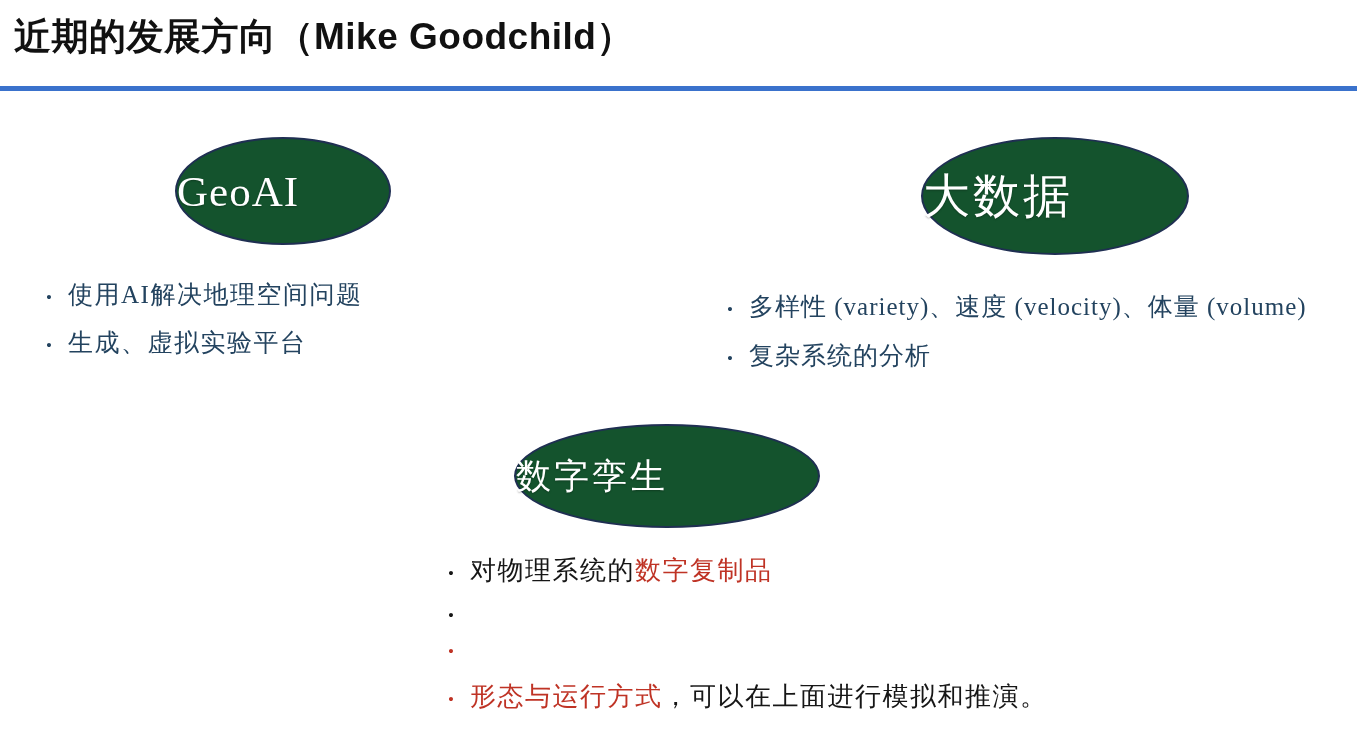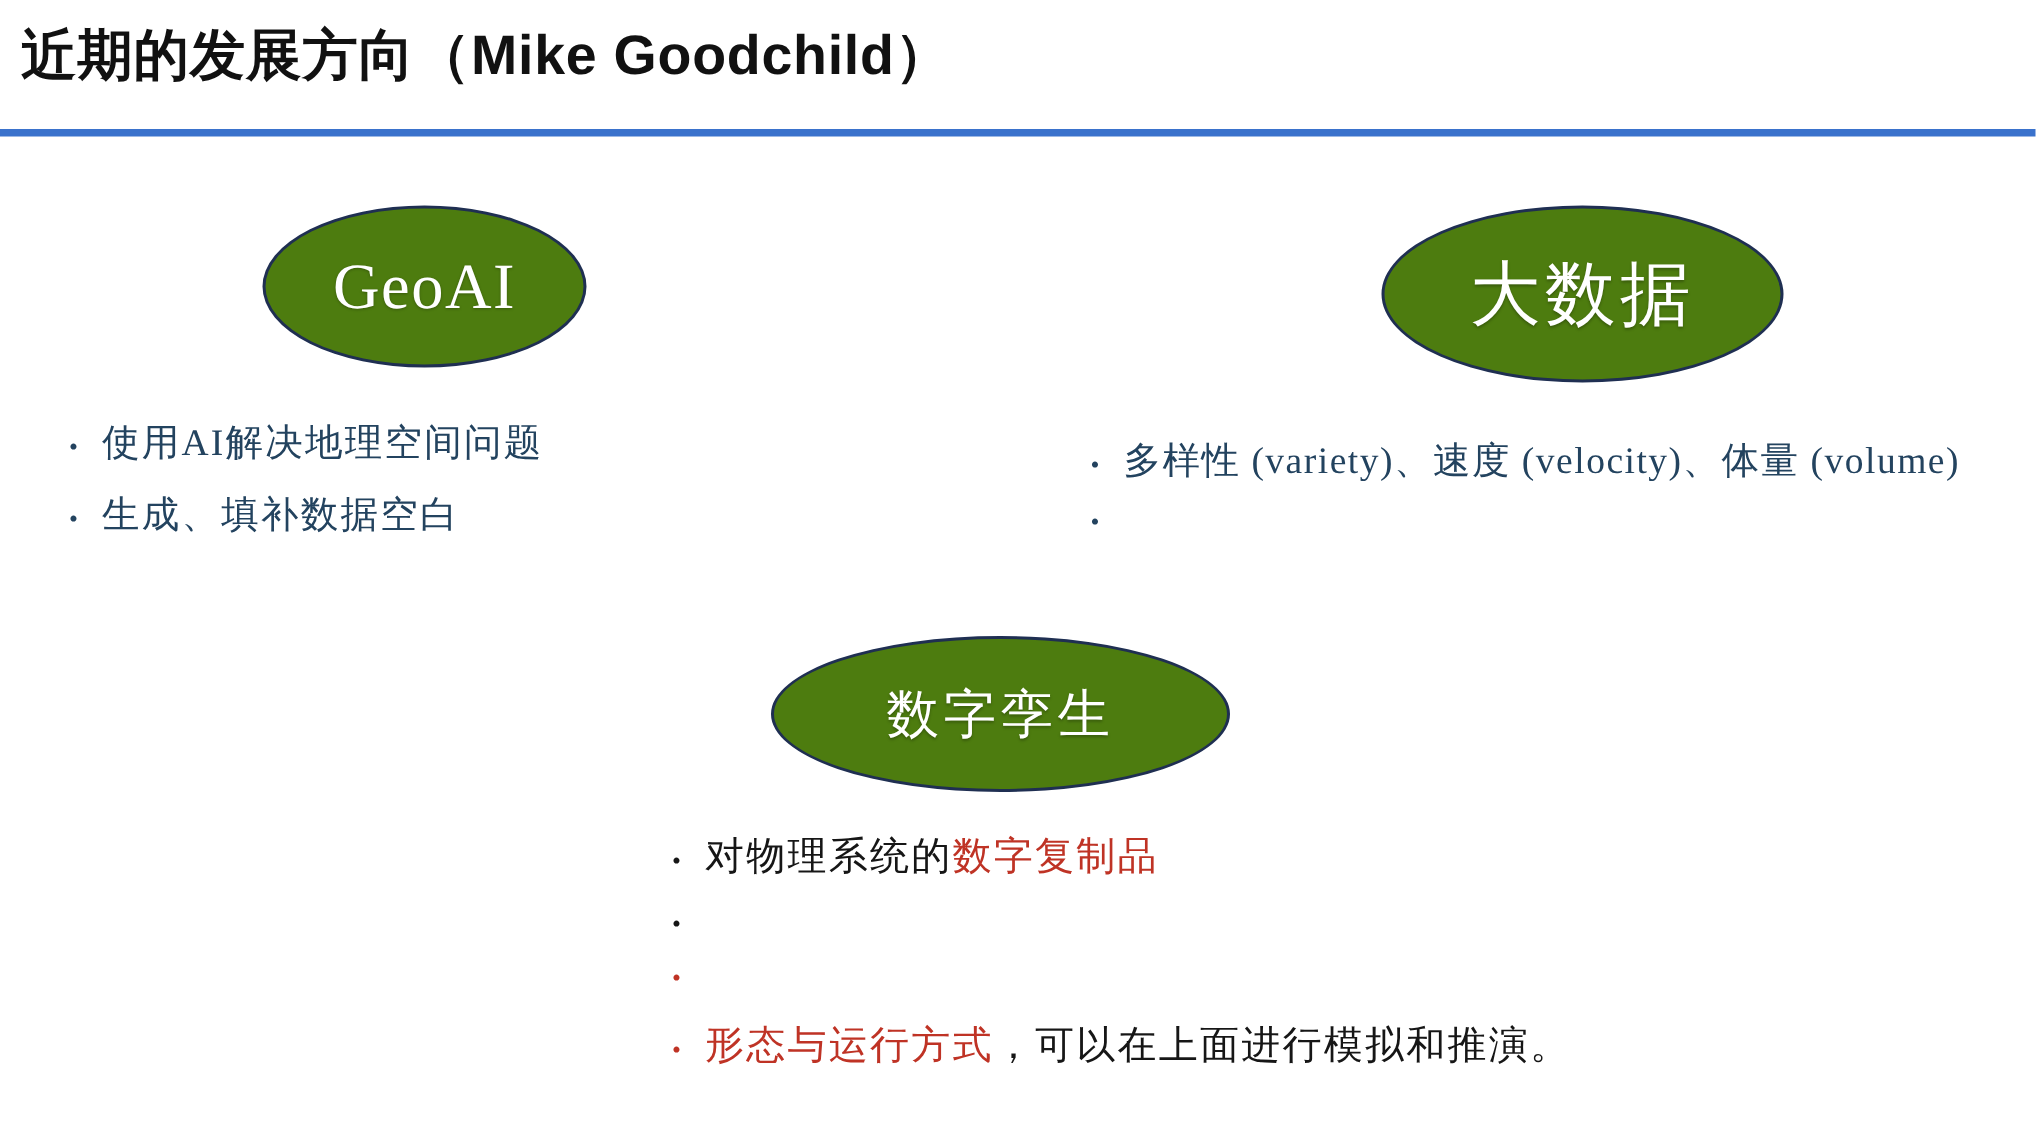--- a/index.html
+++ b/index.html
@@ -34,26 +34,26 @@
     top: 86px;
     width: 1357px;
     height: 5px;
     background: #3a72cc;
   }
 
   
   .ellipse {
     position: absolute;
     border-radius: 50%;
-    background: #4d7c0f;
+    background: #14532d;
     border: 2px solid #1f2f52;
     box-sizing: border-box;
     display: flex;
     align-items: center;
-    justify-content: center;
+    justify-content: flex-start;
     color: #ffffff;
     text-shadow: 0 1px 2px rgba(0,0,0,0.28);
   }
   .ellipse-geoai {
     left: 175px;
     top: 137px;
     width: 216px;
     height: 108px;
     font-family: "Liberation Serif", "DejaVu Serif", serif;
     font-size: 43px;
@@ -162,31 +162,32 @@
   <span>数字孪生</span>
 </div>
 
 <div class="bullets bullets-geoai">
   <div class="bullet-row">
     <span class="bullet-dot">•</span>
     <span class="bullet-text">使用AI解决地理空间问题</span>
   </div>
   <div class="bullet-row">
     <span class="bullet-dot">•</span>
-    <span class="bullet-text">生成、填补数据空白</span>
+    <span class="bullet-text">生成、虚拟实验平台</span>
   </div>
 </div>
 
 <div class="bullets bullets-bigdata">
   <div class="bullet-row">
     <span class="bullet-dot">•</span>
     <span class="bullet-text">多样性 (variety)、速度 (velocity)、体量 (volume)</span>
   </div>
   <div class="bullet-row">
     <span class="bullet-dot">•</span>
+    <span class="bullet-text">复杂系统的分析</span>
   </div>
 </div>
 
 <div class="bullets bullets-twin" id="twin-bullets">
     <div class="bullet-row">
       <span class="bullet-dot">•</span>
       <span class="bullet-text"><span class="plain">对物理系统的</span><span class="hl-red">数字复制品</span></span>
     </div>
     <div class="bullet-row">
       <span class="bullet-dot">•</span>

